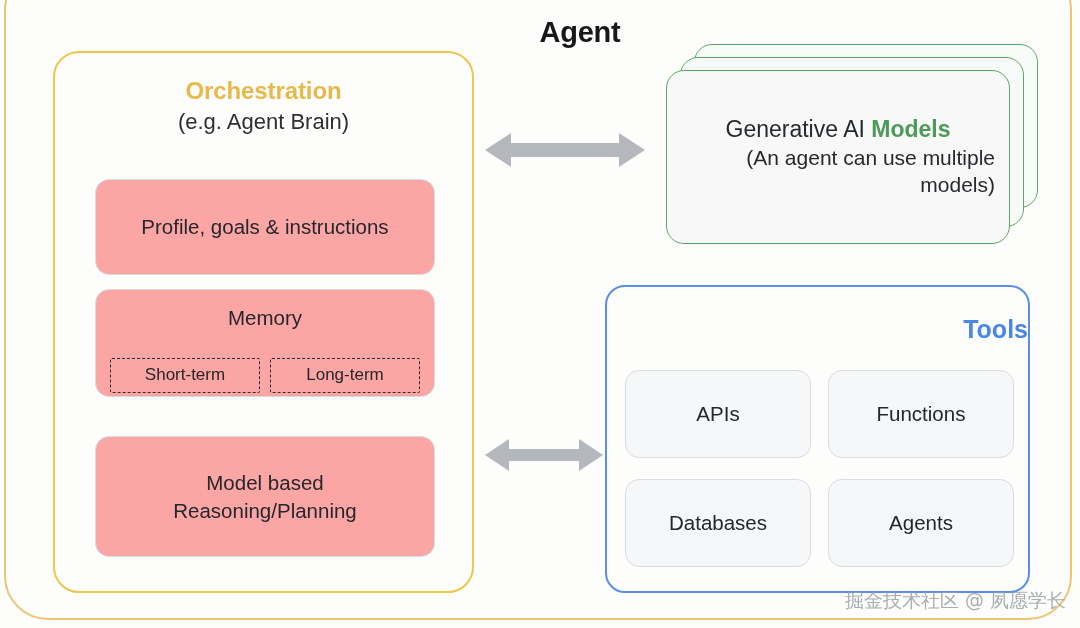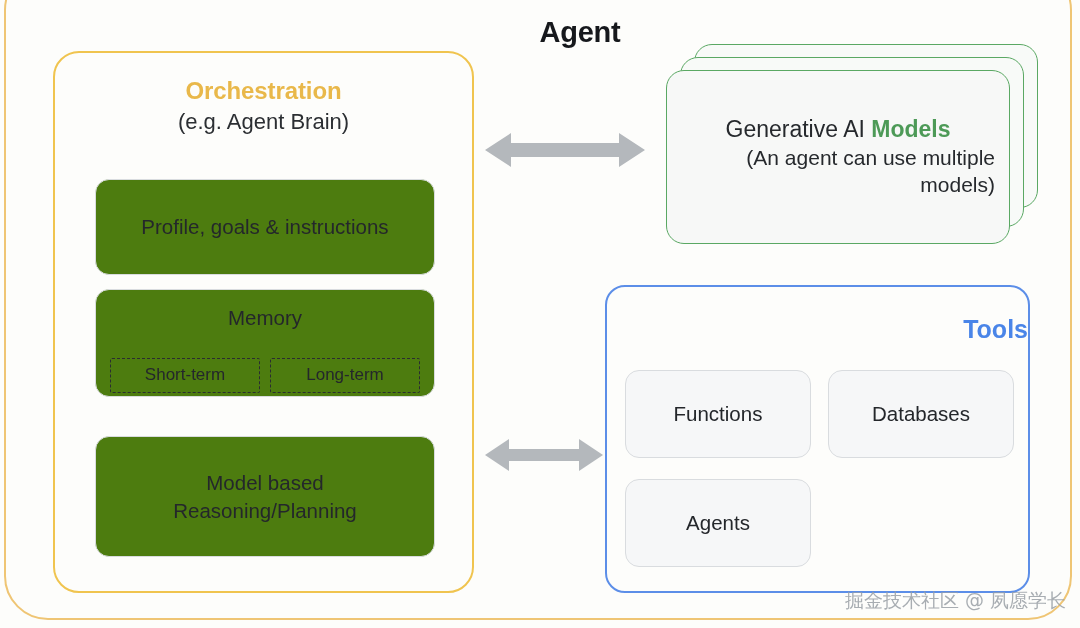--- a/index.html
+++ b/index.html
@@ -73,21 +73,21 @@
     top: 56px;
     width: 100%;
     text-align: center;
     font-size: 22px;
     color: #2c2f33;
   }
 
   
   .card {
     position: absolute;
-    background: #4d7c0f;
+    background: #fca5a5;
     border: 1px solid #d9dcdf;
     border-radius: 14px;
     box-sizing: border-box;
     display: flex;
     flex-direction: column;
     align-items: center;
     justify-content: center;
     color: #24272b;
   }
 
@@ -299,20 +299,21 @@
 
   <div class="arrow arrow-tools">
     <svg width="118" height="40" viewBox="0 0 118 40">
       <path d="M0 20 L24 4 L24 14 L94 14 L94 4 L118 20 L94 36 L94 26 L24 26 L24 36 Z" fill="#b4b8bc"></path>
     </svg>
   </div>
 
   <div class="tools">
     <div class="tools-title">Tools</div>
     <div class="tools-grid">
+      <div class="tool-cell">APIs</div>
       <div class="tool-cell">Functions</div>
       <div class="tool-cell">Databases</div>
       <div class="tool-cell">Agents</div>
     </div>
   </div>
 
   <div class="watermark">掘金技术社区 @ 夙愿学长</div>
 
 </div>
 

